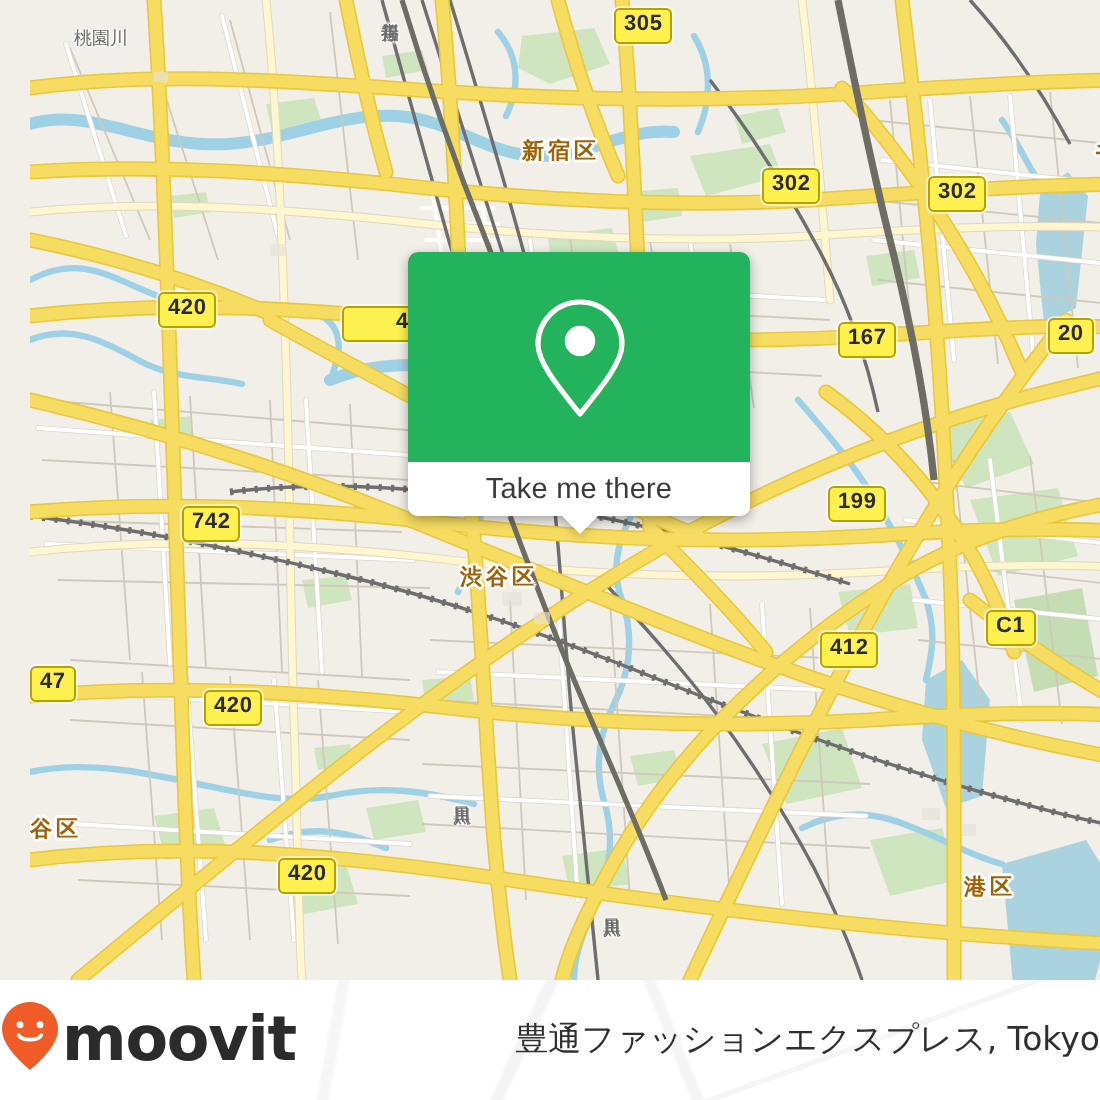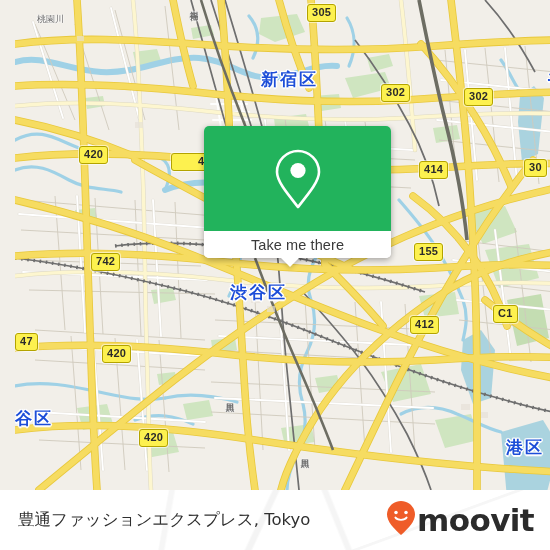--- a/index.html
+++ b/index.html
@@ -52,22 +52,22 @@
     padding: 1px 4px 2px 4px;
     letter-spacing: 0.3px;
     white-space: nowrap;
     font-family: "Liberation Sans", sans-serif;
     box-shadow: 0 0 0 1px rgba(255,255,255,0.55);
   }
 
   
   .place-label {
     position: absolute;
-    color: #1d4ed8;
-    font-size: 17px;
+    color: #a16207;
+    font-size: 11px;
     font-weight: bold;
     letter-spacing: 2px;
     white-space: nowrap;
     text-shadow:
       1.5px 0 0 rgba(255,255,255,.9), -1.5px 0 0 rgba(255,255,255,.9),
       0 1.5px 0 rgba(255,255,255,.9), 0 -1.5px 0 rgba(255,255,255,.9),
       1px 1px 0 rgba(255,255,255,.9), -1px -1px 0 rgba(255,255,255,.9),
       1px -1px 0 rgba(255,255,255,.9), -1px 1px 0 rgba(255,255,255,.9);
     font-family: "DejaVu Sans", sans-serif;
   }
@@ -95,21 +95,21 @@
     font-family: "Liberation Sans", sans-serif;
     text-shadow: 0 0 3px #fff, 0 0 3px #fff, 0 0 2px #fff, 1px 0 2px #fff, -1px 0 2px #fff;
     white-space: nowrap;
   }
 
   
   #popup-card {
     position: absolute;
     left: 189px;
     top: 126px;
-    width: 187px;
+    width: 171px;
     border-radius: 5px;
     background: #ffffff;
     box-shadow: 0 2px 6px rgba(0,0,0,0.33);
     overflow: visible;
     cursor: pointer;
   }
   #card-green {
     height: 105px;
     background: #22b35c;
     border-radius: 5px 5px 0 0;
@@ -423,36 +423,36 @@
         <rect class="bldg" x="62" y="36" width="7" height="5"></rect>
       </g>
     </svg>
 
     <div id="shield-container">
         <div class="shield" style="left: 292px; top: 4px;">305</div>
         <div class="shield" style="left: 366px; top: 84px;">302</div>
         <div class="shield" style="left: 449px; top: 88px;">302</div>
         <div class="shield" style="left: 64px; top: 146px;">420</div>
         <div class="shield" style="left: 156px; top: 153px; padding-left: 26px;">431</div>
-        <div class="shield" style="left: 404px; top: 161px;">414</div>
-        <div class="shield" style="left: 509px; top: 159px;">30</div>
+        <div class="shield" style="left: 404px; top: 161px;">167</div>
+        <div class="shield" style="left: 509px; top: 159px;">20</div>
         <div class="shield" style="left: 76px; top: 253px;">742</div>
-        <div class="shield" style="left: 399px; top: 243px;">155</div>
+        <div class="shield" style="left: 399px; top: 243px;">199</div>
         <div class="shield" style="left: 478px; top: 257px; margin-top: 48px;">C1</div>
         <div class="shield" style="left: 0px; top: 333px;">47</div>
         <div class="shield" style="left: 375px; top: 316px; margin-left: 20px;">412</div>
         <div class="shield" style="left: 87px; top: 345px;">420</div>
         <div class="shield" style="left: 124px; top: 429px;">420</div>
       </div>
 
     <div id="place-container">
         <div class="place-label" style="left: 246px; top: 68px;">新宿区</div>
         <div class="place-label" style="left: 215px; top: 281px;">渋谷区</div>
         <div class="place-label" style="left: 0px; top: 407px;">谷区</div>
-        <div class="place-label" style="left: 467px; top: 436px; padding-left: 24px;">港区</div>
+        <div class="place-label" style="left: 467px; top: 436px;">港区</div>
         <div class="place-label" style="left: 533px; top: 70px;">千</div>
       </div>
 
     <div id="smalllabel-container">
         <div class="water-label" style="left: 22px; top: 13px;">桃園川</div>
         <div class="water-label vert" style="left: 172px; top: 4px;">善福寺川</div>
         <div class="water-label vert" style="left: 208px; top: 396px;">目黒川</div>
         <div class="water-label vert" style="left: 283px; top: 452px;">目黒川</div>
       </div>
 
@@ -468,27 +468,27 @@
       </div>
       <div id="card-footer">
         <span id="card-label">Take me there</span>
       </div>
       <div id="card-tail"></div>
     </div>
 
   </div>
 
   <div id="bottom-bar">
-    <div id="place-title">豊通ファッションエクスプレス, Tokyo</div>
     <div id="moovit-logo">
       <span>
         <svg width="30" height="36" viewBox="0 0 30 36" aria-hidden="true">
           <path d="M15 1 C7.3 1 1 7.1 1 14.6 C1 21.4 7.2 28.3 15 35 C22.8 28.3 29 21.4 29 14.6 C29 7.1 22.7 1 15 1 Z" fill="#ef5c28"></path>
           <circle cx="10" cy="12.4" r="1.75" fill="#ffffff"></circle>
           <circle cx="20" cy="12.4" r="1.75" fill="#ffffff"></circle>
           <path d="M9.4 17.6 C11.2 20.6 18.8 20.6 20.6 17.6" stroke="#ffffff" stroke-width="1.9" fill="none" stroke-linecap="round"></path>
         </svg>
       </span>
       <span id="moovit-wordmark">moovit</span>
     </div>
+    <div id="place-title">豊通ファッションエクスプレス, Tokyo</div>
   </div>
 
 </div>
 
 </body></html>

